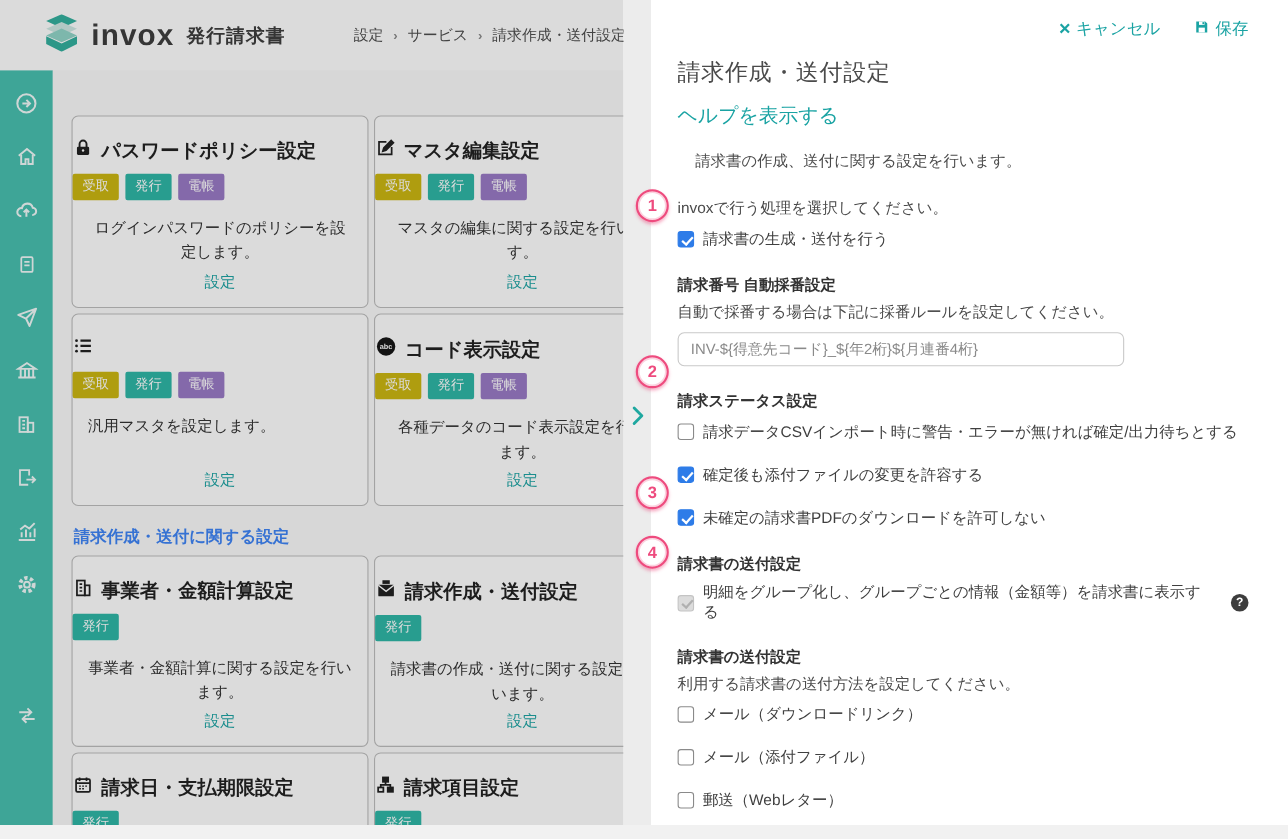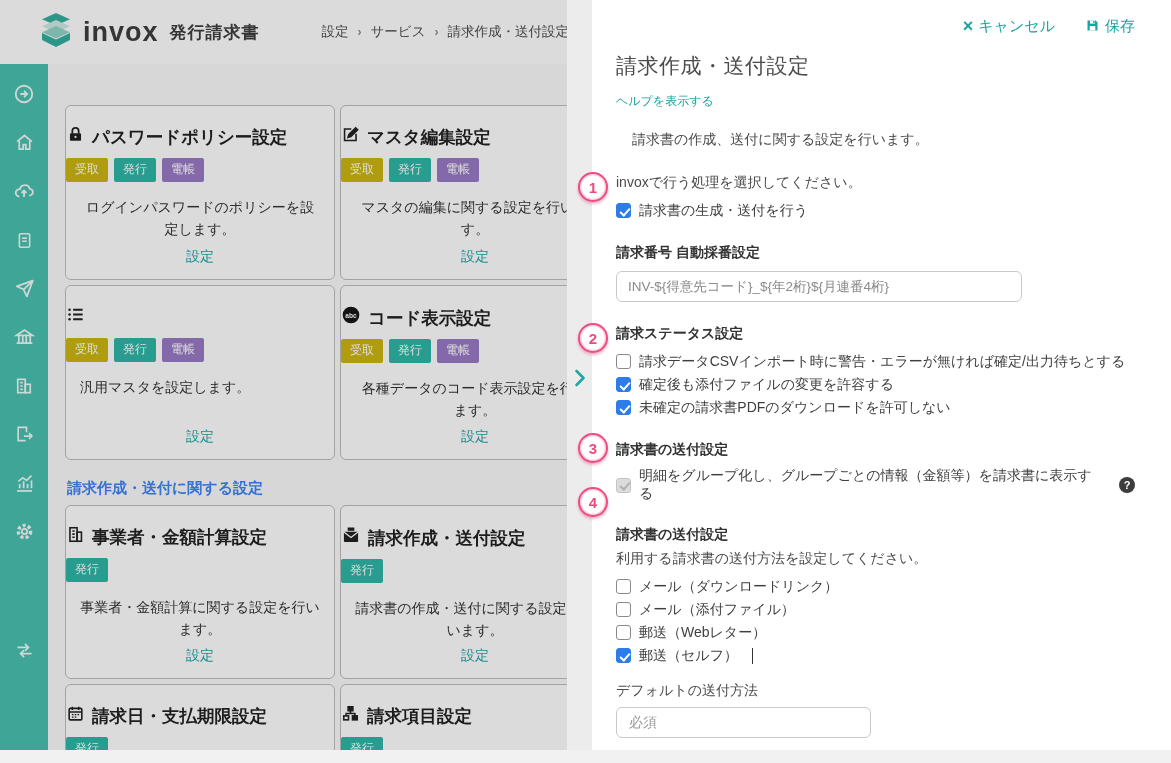--- a/index.html
+++ b/index.html
@@ -45,26 +45,26 @@
   .gutter { position:absolute; left:567px; top:0; width:25px; height:763px; background:#ececec; z-index:50; }
   .gutter-chevron { position:absolute; left:5px; top:368px; cursor:pointer; }
 
   
   .panel { position:absolute; left:592px; top:0; width:579px; height:763px; background:#fff; z-index:50;
     padding:18px 36px 0 24px; overflow:hidden; }
   .panel-actions { position:absolute; top:17px; right:36px; display:flex; gap:30px; align-items:center; }
   .panel-btn { display:flex; align-items:center; gap:5px; color:#1aa3a3; font-size:15px; cursor:pointer; }
   .x-glyph { font-size:18px; font-weight:bold; line-height:1; margin-top:-1px; }
   .panel-title { margin-top:34px; font-size:21px; color:#4b4b4b; letter-spacing:.5px; }
-  .help-link { margin-top:13px; font-size:12px; color:#1aa3a3; cursor:pointer; display:inline-block; }
+  .help-link { margin-top:13px; font-size:18px; color:#1aa3a3; cursor:pointer; display:inline-block; }
   .p-text { font-size:14px; color:#4a4a4a; }
   .intro { margin-top:21px;padding-left:16px; }
   .process-label { margin-top:25px; }
   .cb-row { display:flex; align-items:center; gap:8px; margin-top:8px; min-height:21px; }
-  .cb-row + .cb-row { margin-top:2px; }
+  .cb-row + .cb-row { margin-top:18px; }
   .cb { width:15px; height:15px; border:1px solid #8a8a8a; border-radius:3px; background:#fff;
     position:relative; flex:0 0 auto; cursor:pointer; }
   .cb.checked { background:#2e7ce8; border-color:#2e7ce8; }
   .cb.checked::after { content:""; position:absolute; left:4.5px; top:1.5px; width:4px; height:8px;
     border:solid #fff; border-width:0 2px 2px 0; transform:rotate(42deg); }
   .cb.dis { background:#dcdcdc; border-color:#c4c4c4; cursor:default; }
   .cb.dis::after { content:""; position:absolute; left:4.5px; top:1.5px; width:4px; height:8px;
     border:solid #b0b0b0; border-width:0 2px 2px 0; transform:rotate(42deg); }
   .cb-label { font-size:14px; color:#3f3f3f; }
   .sec-h { margin-top:23px; font-size:14px; font-weight:bold; color:#333; }
@@ -382,20 +382,21 @@
     <div><span class="help-link">ヘルプを表示する</span></div>
     <div class="p-text intro">請求書の作成、送付に関する設定を行います。</div>
 
     <div class="p-text process-label">invoxで行う処理を選択してください。</div>
     <div class="cb-row">
       <span class="cb checked"></span>
       <span class="cb-label">請求書の生成・送付を行う</span>
     </div>
 
     <div class="sec-h">請求番号 自動採番設定</div>
+    <div class="p-text sub-line">自動で採番する場合は下記に採番ルールを設定してください。</div>
     <input class="num-input" type="text" value="INV-${得意先コード}_${年2桁}${月連番4桁}" style="">
 
     <div class="sec-h">請求ステータス設定</div>
     <div class="cb-row">
       <span class="cb"></span>
       <span class="cb-label">請求データCSVインポート時に警告・エラーが無ければ確定/出力待ちとする</span>
     </div>
     <div class="cb-row">
       <span class="cb checked"></span>
       <span class="cb-label">確定後も添付ファイルの変更を許容する</span>

